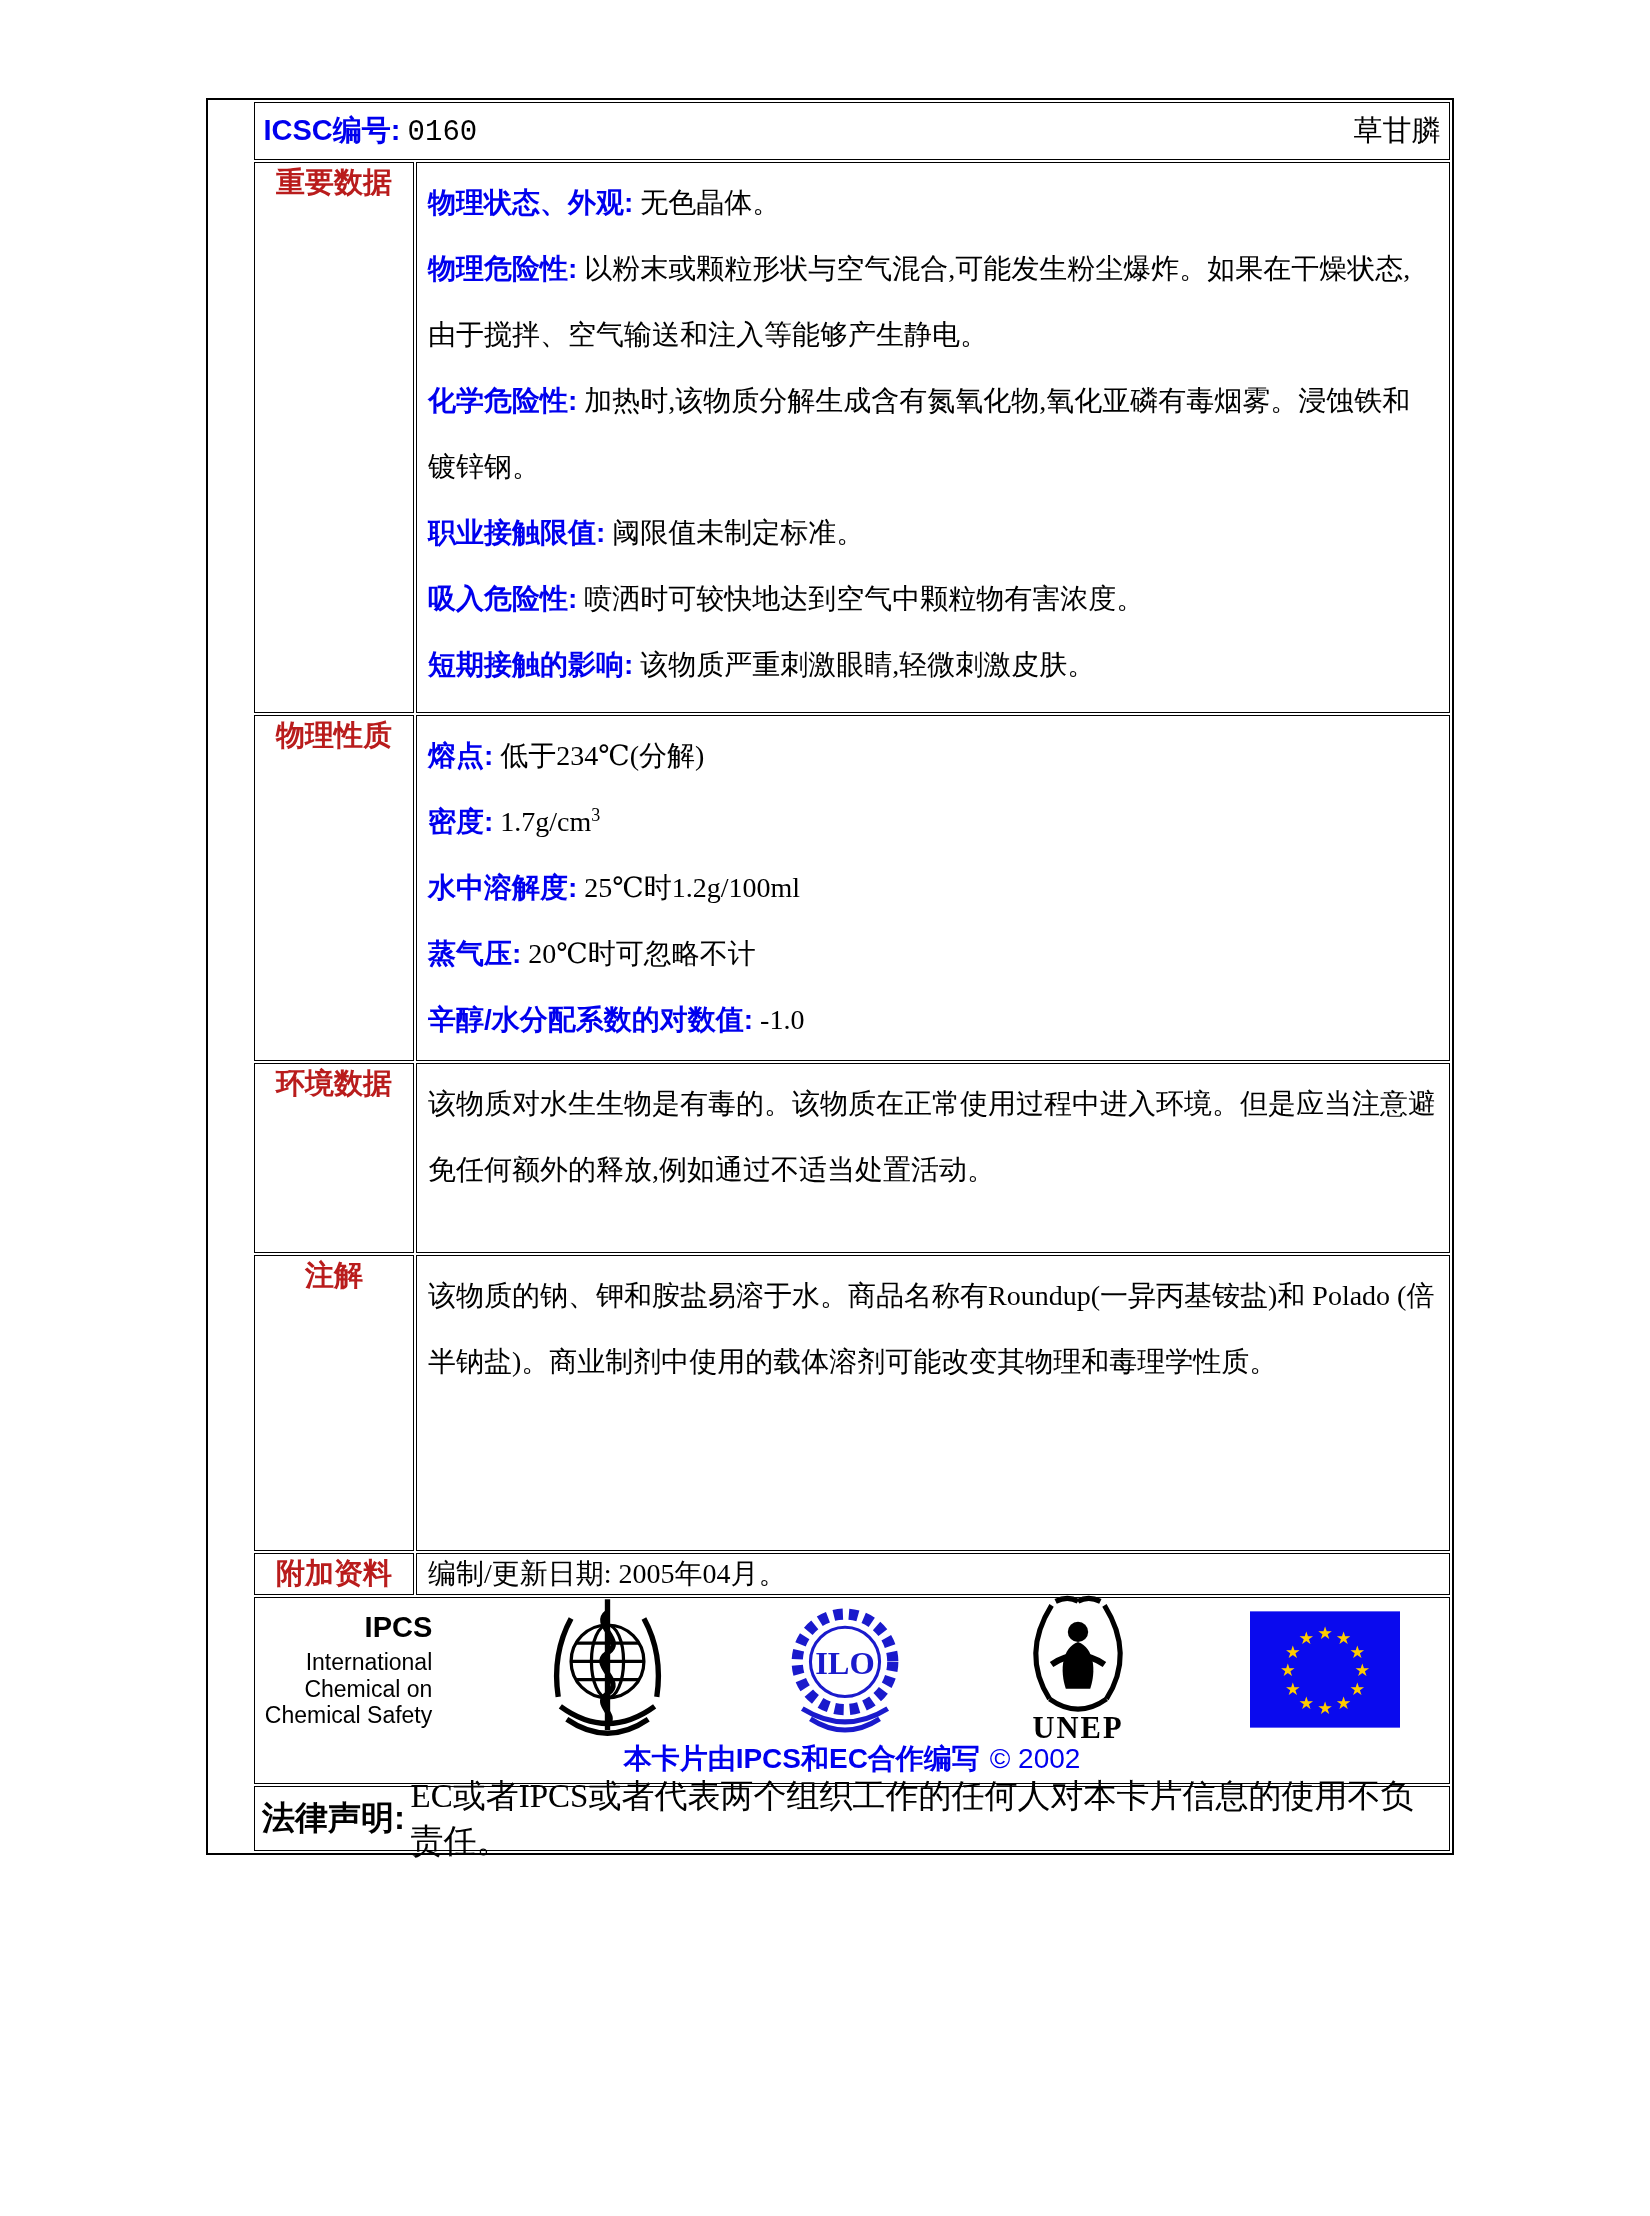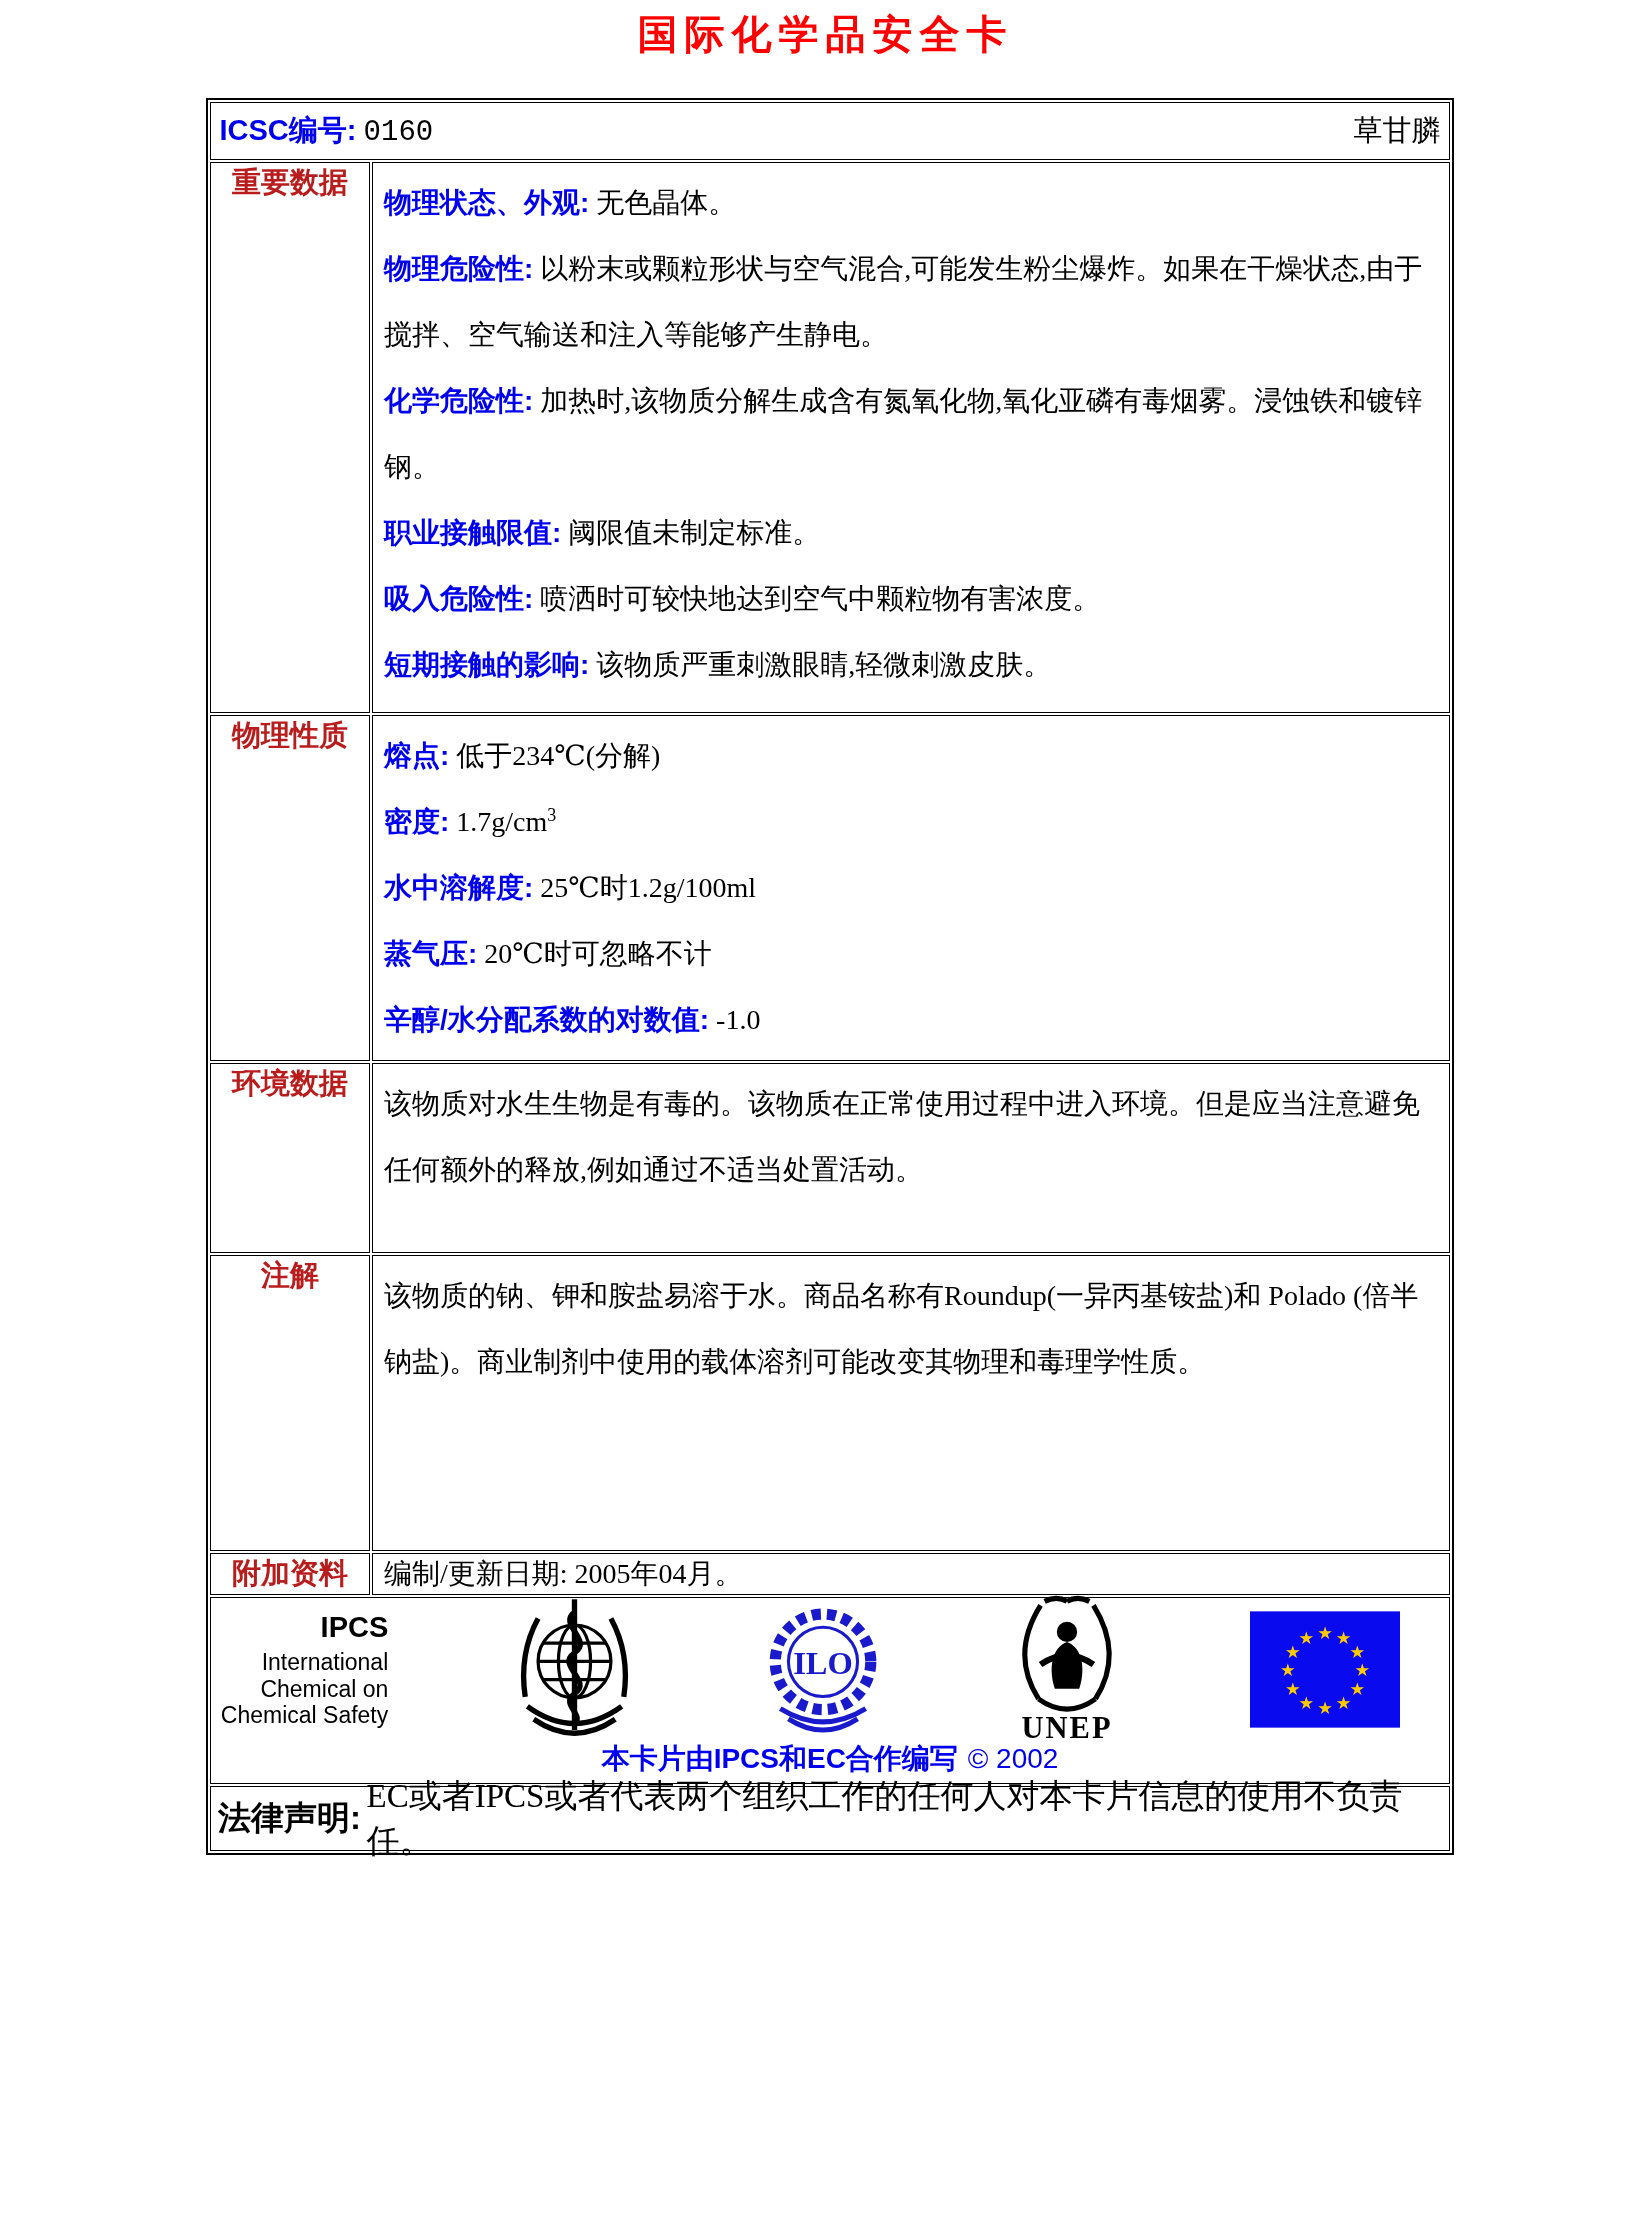--- a/index.html
+++ b/index.html
@@ -18,20 +18,21 @@
     font-weight: bold; font-size: 40px; letter-spacing: 7px;
     color: #ff0000;
   }
 
   table.card {
     position: absolute; left: 206px; top: 98px;
     width: 1248px;
     border-collapse: separate; border-spacing: 2.8px;
     border: 2.8px solid #000;
     background: #fff;
+    padding-left: 44px;
   }
   table.card td { border: 1.4px solid #000; vertical-align: top; background: #fff; }
 
   td.rowlabel {
     width: 160px;
     vertical-align: middle; text-align: center;
     font-family: "Liberation Sans", "DejaVu Sans", sans-serif;
     font-weight: bold; font-size: 29px; color: #b91c1c;
   }
 
@@ -87,21 +88,20 @@
   .legal-cell .k {
     font-family: "Liberation Sans", "DejaVu Sans", sans-serif;
     font-weight: bold; color: #000; margin-right: 5.6px; white-space: nowrap;
   }
 </style>
 </head>
 <body>
 
 <div class="page">
 
-  <div class="page-title">国际化学品安全卡</div>
 
   <table class="card">
 
     <tbody>
         <tr>
       <td colspan="2">
         <div class="hdr-cell">
           <span class="hdr-left">
             <span class="k">ICSC编号:</span>
             <span class="v">0160</span>

